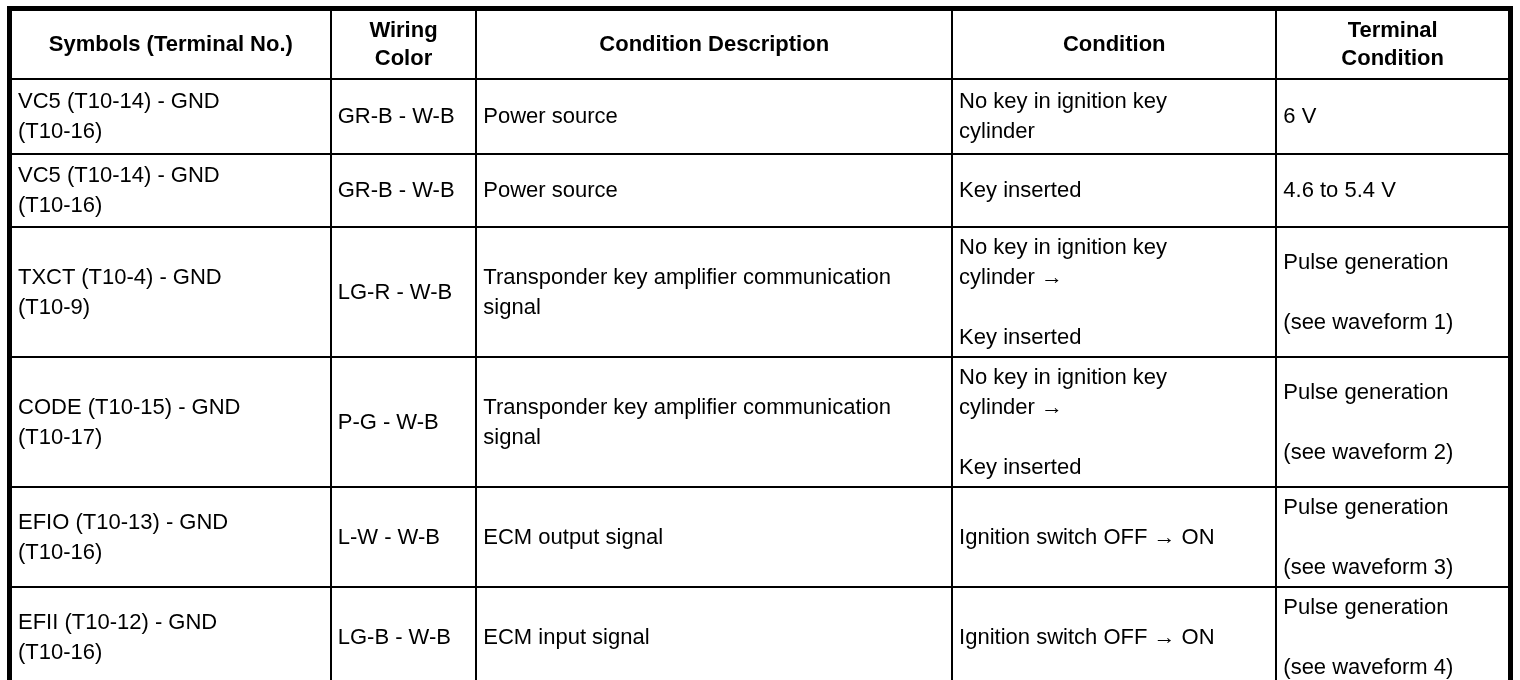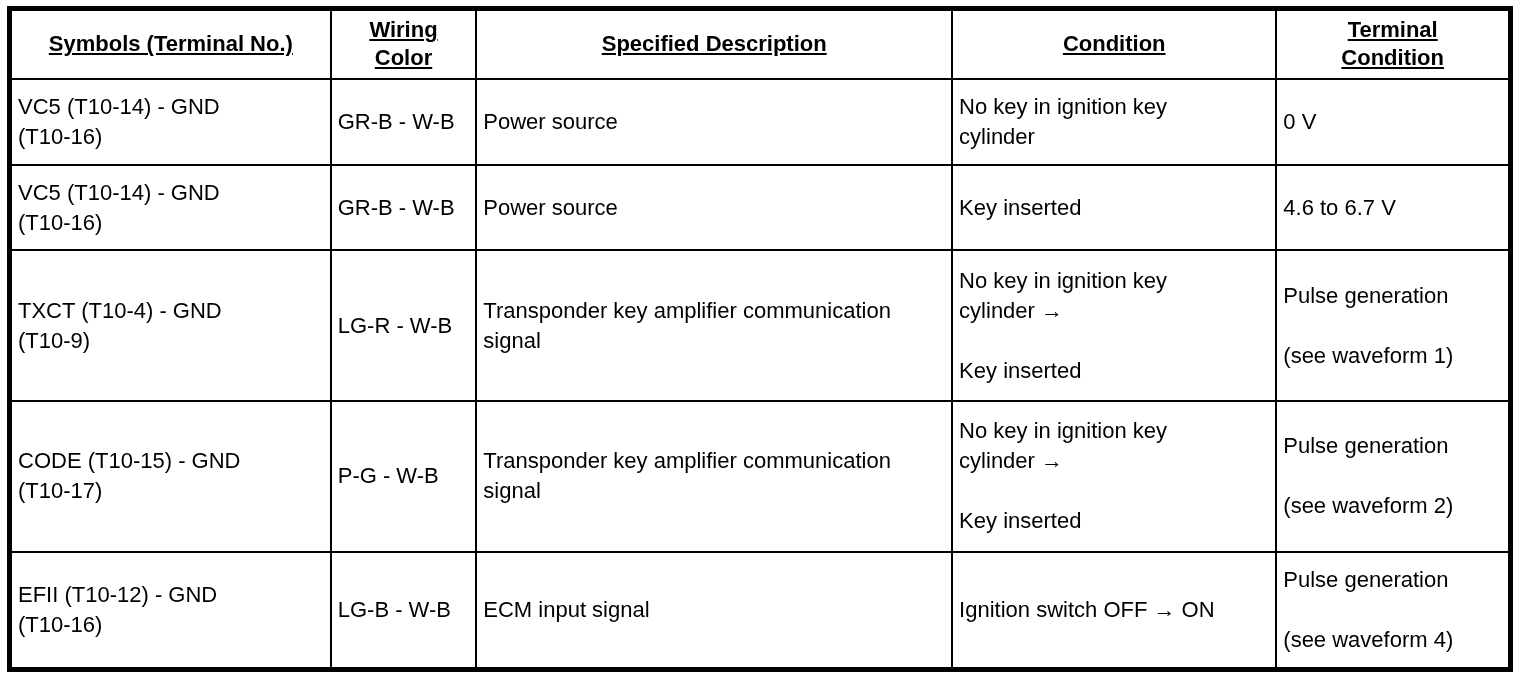--- a/index.html
+++ b/index.html
@@ -49,21 +49,21 @@
     padding: 4px 8px 4px 6px;
     overflow: hidden;
   }
   
   col.c-symbols   { width: 21.4%; }
   col.c-wiring    { width: 9.7%;  }
   col.c-desc      { width: 31.7%; }
   col.c-cond      { width: 21.6%; }
   col.c-spec      { width: 15.6%; }
   
-  tr.r-header { height: 70px; text-decoration: underline; }
+  tr.r-header { height: 70px; }
   tr.r-0 { height: 75px; }
   tr.r-1 { height: 73px; }
   tr.r-2 { height: 127px; }
   tr.r-3 { height: 126px; }
   tr.r-4 { height: 95px; }
   tr.r-5 { height: 97px; }
 </style>
 </head>
 <body>
 
@@ -74,44 +74,44 @@
       <col class="c-wiring">
       <col class="c-desc">
       <col class="c-cond">
       <col class="c-spec">
     </colgroup>
     <thead>
       <tr class="r-header">
         <th>Symbols (Terminal No.)</th>
         <th>Wiring
 Color</th>
-        <th>Specified Description</th>
+        <th>Condition Description</th>
         <th>Condition</th>
         <th>Terminal
 Condition</th>
       </tr>
     </thead>
     <tbody>
   <tr class="r-0">
     <td>VC5 (T10-14) - GND
 (T10-16)</td>
     <td>GR-B - W-B</td>
     <td>Power source</td>
     <td>No key in ignition key
 cylinder</td>
-    <td>0 V</td>
+    <td>6 V</td>
   </tr>
 
   <tr class="r-1">
     <td>VC5 (T10-14) - GND
 (T10-16)</td>
     <td>GR-B - W-B</td>
     <td>Power source</td>
     <td>Key inserted</td>
-    <td>4.6 to 6.7 V</td>
+    <td>4.6 to 5.4 V</td>
   </tr>
 
   <tr class="r-2">
     <td>TXCT (T10-4) - GND
 (T10-9)</td>
     <td>LG-R - W-B</td>
     <td>Transponder key amplifier communication
 signal</td>
     <td>No key in ignition key
 cylinder →
@@ -130,20 +130,30 @@
 signal</td>
     <td>No key in ignition key
 cylinder →
 
 Key inserted</td>
     <td>Pulse generation
 
 (see waveform 2)</td>
   </tr>
 
+  <tr class="r-4">
+    <td>EFIO (T10-13) - GND
+(T10-16)</td>
+    <td>L-W - W-B</td>
+    <td>ECM output signal</td>
+    <td>Ignition switch OFF → ON</td>
+    <td>Pulse generation
+
+(see waveform 3)</td>
+  </tr>
 
   <tr class="r-5">
     <td>EFII (T10-12) - GND
 (T10-16)</td>
     <td>LG-B - W-B</td>
     <td>ECM input signal</td>
     <td>Ignition switch OFF → ON</td>
     <td>Pulse generation
 
 (see waveform 4)</td>

